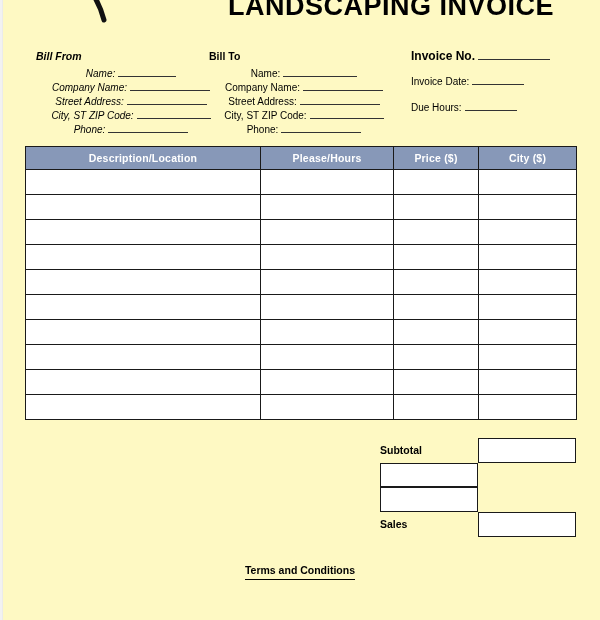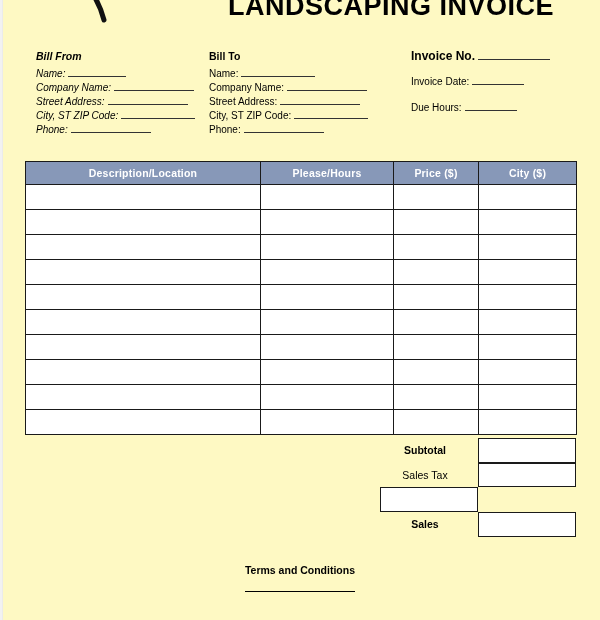--- a/index.html
+++ b/index.html
@@ -69,20 +69,21 @@
   #bill-to-block   { left: 209px; width: 190px; }
 
   .party-heading {
     font-weight: bold;
     font-size: 10.5px;
     margin-bottom: 5px;
   }
   .party-line {
     white-space: nowrap;
     margin-bottom: 0.5px;
+    text-align: center;
   }
   .blank {
     display: inline-block;
     border-bottom: 1px solid #333;
     height: 9px;
     vertical-align: baseline;
     margin-left: 3px;
   }
   .b-sm  { width: 58px; }
   .b-md  { width: 74px; }
@@ -107,21 +108,21 @@
     white-space: nowrap;
     margin-bottom: 13px;
   }
   .b-meta-no { width: 72px; }
   .b-meta    { width: 52px; }
 
   
   #items-table {
     position: absolute;
     left: 25px;
-    top: 161px;
+    top: 146px;
     width: 551px;
     border-collapse: collapse;
     table-layout: fixed;
     border-radius: 13px;
   }
   #items-table th {
     background: #8798b8;
     color: #ffffff;
     font-size: 10.5px;
     font-weight: bold;
@@ -147,21 +148,21 @@
     width: 196px;
   }
   .total-row {
     display: flex;
     align-items: stretch;
     height: 24.7px;
   }
   .total-label {
     width: 98px;
     box-sizing: border-box;
-    text-align: center;
+    text-align: left;
     padding-right: 8px;
     font-size: 10.5px;
     line-height: 24.7px;
   }
   .total-label.bold { font-weight: bold; }
   .total-box {
     width: 98px;
     box-sizing: border-box;
     border: 1.6px solid #1a1a1a;
     background: #ffffff;
@@ -172,21 +173,21 @@
     position: absolute;
     left: 0;
     top: 564px;
     width: 600px;
     text-align: center;
     font-size: 10.5px;
     font-weight: bold;
   }
   #terms-heading span {
     border-bottom: 1px solid #000;
-    padding-bottom: 15px;
+    padding-bottom: 3px;
   }
   #terms-body {
     position: absolute;
     left: 53px;
     top: 592px;
     width: 500px;
     font-size: 10px;
     line-height: 14px;
     text-align: justify;
   }
@@ -339,21 +340,20 @@
         </tr>
       </tbody>
   </table>
 
   <div id="totals">
       <div class="total-row">
         <div class="total-label bold">Subtotal</div>
         <div class="total-box"></div>
       </div>
       <div class="total-row">
-        <div class="total-label">Sales Tax</div>
         <div class="total-box"></div>
       </div>
       <div class="total-row">
         <div class="total-box"></div>
       </div>
       <div class="total-row">
         <div class="total-label bold">Sales</div>
         <div class="total-box"></div>
       </div>
     </div>

